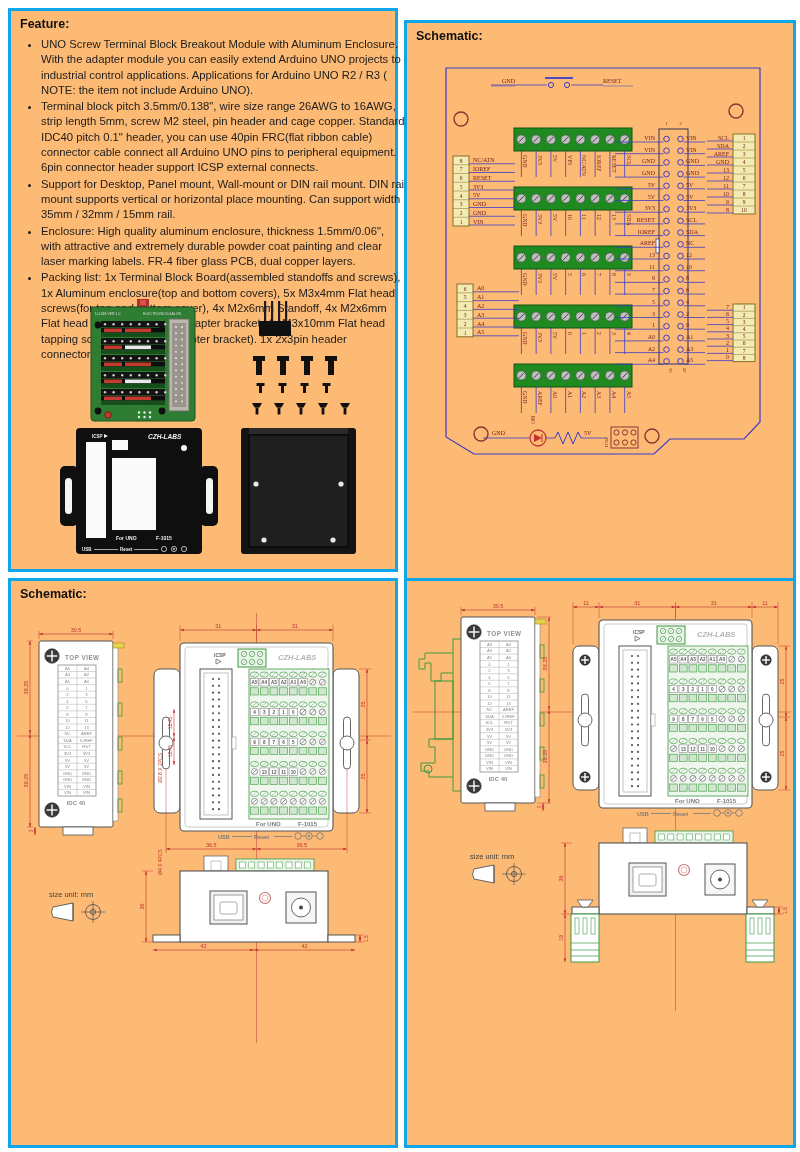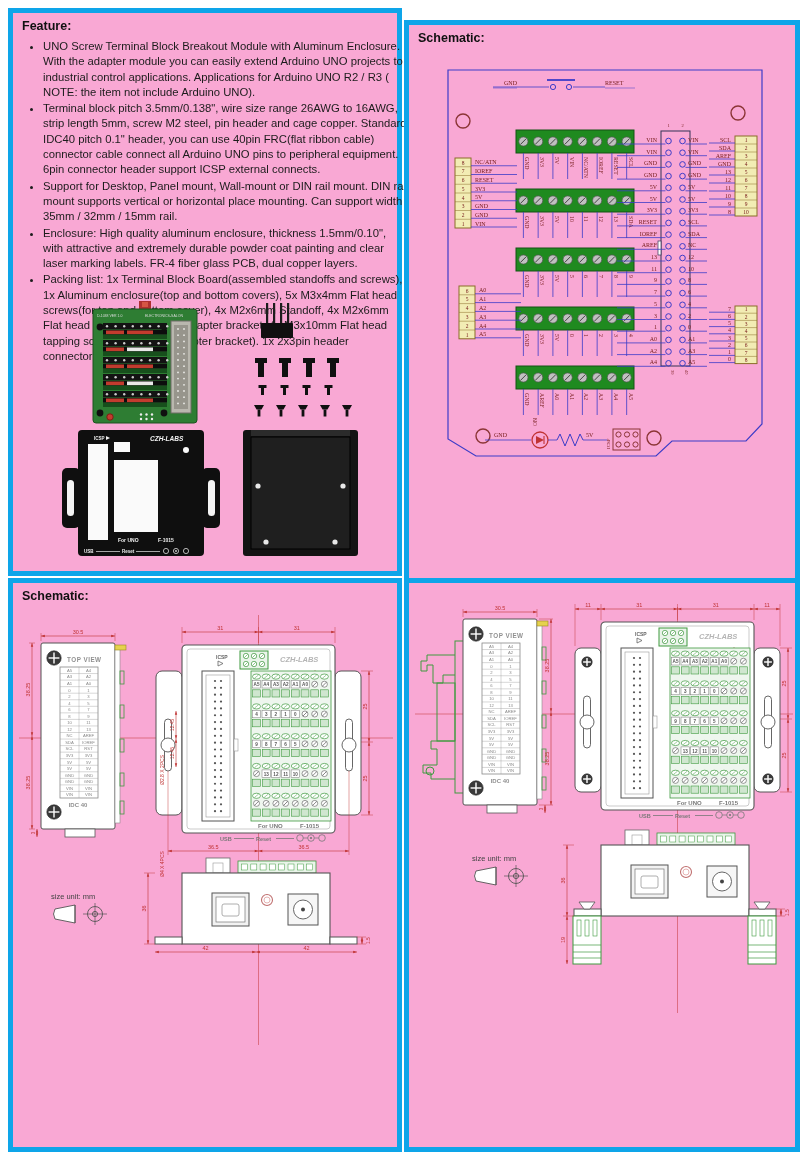--- a/index.html
+++ b/index.html
@@ -1,18 +1,18 @@
 <!DOCTYPE html>
 <html><head>
 <meta charset="utf-8">
 <style>
   html,body{margin:0;padding:0;background:#fff;}
   .page{position:relative;width:800px;height:1152px;background:#ffffff;
         font-family:"Liberation Sans",sans-serif;overflow:hidden;}
-  .quad{position:absolute;background:#f9a8d4;border:5px solid #0ea5e9;}
+  .quad{position:absolute;background:#fdba74;border:3px solid #0ea5e9;}
   #q1{left:8px;top:8px;width:384px;height:558px;}
   #q2{left:404px;top:20px;width:386px;height:558px;text-align:right;}
   #q3{left:8px;top:578px;width:384px;height:564px;}
   #q4{left:404px;top:578px;width:386px;height:564px;}
   .ptitle{position:absolute;left:9px;top:6px;font-size:12.5px;font-weight:bold;color:#111;}
   .bullets{position:absolute;left:10px;top:26px;width:366px;margin:0;padding:0 16px 0 20px;
            font-size:11.3px;line-height:15.3px;color:#1c1c1c;}
   .bullets li{margin-bottom:1px;}
   .lay{position:absolute;left:0;top:0;width:100%;height:100%;}
 </style>
@@ -20,21 +20,21 @@
 <body>
 
 <div class="page">
 
   <section class="quad" id="q1">
     <div class="ptitle">Feature:</div>
     <ul class="bullets" id="feature-list">
         <li>UNO Screw Terminal Block Breakout Module with Aluminum Enclosure. With the adapter module you can easily extend Arduino UNO projects to industrial control applications. Applications for Arduino UNO R2 / R3 ( NOTE: the item not include Arduino UNO).</li>
         <li>Terminal block pitch 3.5mm/0.138", wire size range 26AWG to 16AWG, strip length 5mm, screw M2 steel, pin header and cage copper. Standard IDC40 pitch 0.1" header, you can use 40pin FRC(flat ribbon cable) connector cable connect all Arduino UNO pins to peripheral equipment. 6pin connector header support ICSP external connects.</li>
         <li>Support for Desktop, Panel mount, Wall-mount or DIN rail mount. DIN rail mount supports vertical or horizontal place mounting. Can support width 35mm / 32mm / 15mm rail.</li>
-        <li>Enclosure: High quality aluminum enclosure, thickness 1.5mm/0.10", with attractive and extremely durable powder coat painting and clear laser marking labels. FR-4 fiber glass PCB, dual copper layers.</li>
+        <li>Enclosure: High quality aluminum enclosure, thickness 1.5mm/0.06", with attractive and extremely durable powder coat painting and clear laser marking labels. FR-4 fiber glass PCB, dual copper layers.</li>
         <li>Packing list: 1x Terminal Block Board(assembled standoffs and screws), 1x Aluminum enclosure(top and bottom covers), 5x M3x4mm Flat head screws(for top and bottom cover), 4x M2x6mm Standoff, 4x M2x6mm Flat head screw, 2x DIN rail adapter bracket, 4x M3x10mm Flat head tapping screw(for DIN rail adapter bracket). 1x 2x3pin header connector(for ICSP).</li>
       </ul>
     <svg class="lay" id="photo-svg" viewBox="0 0 384 558">
         <g transform="translate(80,288)">
           <rect x="46" y="0" width="12" height="9" fill="#b03030"></rect>
           <rect x="49" y="1" width="6" height="5" fill="#d65545"></rect>
           <rect x="0" y="8" width="104" height="114" rx="3" fill="#2e7d33" stroke="#1c5220"></rect>
           <text x="4" y="16" font-size="3.5" fill="#dcdcdc" text-anchor="start" font-family="&quot;Liberation Sans&quot;,sans-serif">D-1038 VER 1.0</text>
           <text x="52" y="16" font-size="3.5" fill="#dcdcdc" text-anchor="start" font-family="&quot;Liberation Sans&quot;,sans-serif">ELECTRONICS-SALON</text>
           <circle cx="7" cy="26" r="3.4" fill="#101010"></circle>

